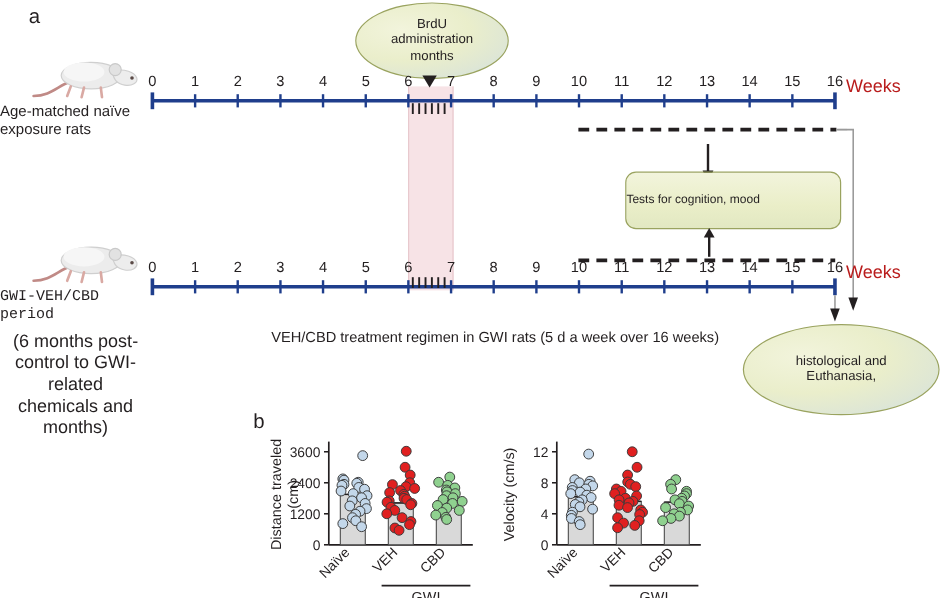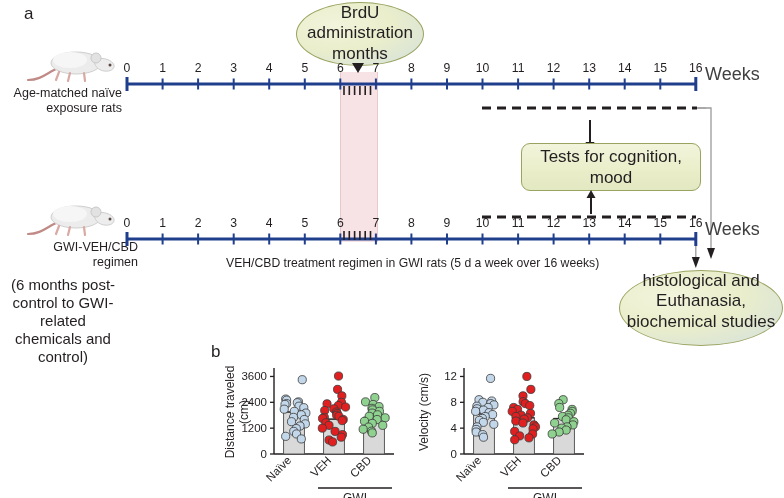--- a/index.html
+++ b/index.html
@@ -7,39 +7,39 @@
     width:784px;height:498px;
     background:#ffffff;
     font-family:"Liberation Sans", sans-serif;
     color:#231f20;
     overflow:hidden;
     position:relative;
   }
   .fig{position:absolute;left:0;top:0;width:784px;height:498px;}
   .abs{position:absolute;}
   .panel-letter{font-size:17px;color:#231f20;}
-  .tl-label{font-size:12.5px;text-align:right;line-height:1.18;color:#231f20;}
-  .wk{font-size:18px;color:#404040;}
+  .tl-label{font-size:12.5px;text-align:left;line-height:1.18;color:#231f20;}
+  .wk{font-size:15px;color:#b91c1c;}
   .brdu-band{
     background:#f7e3e6;border-left:1px solid #e8c9ce;border-right:1px solid #e8c9ce;
   }
   .ellipse{
     border-radius:50%;
     border:1px solid #9aa35f;
     background:radial-gradient(ellipse at 30% 35%, #f2f4dc 0%, #eaeecb 45%, #dfe7d4 72%, #cfe0e6 100%);
-    display:flex;justify-content:center;text-align:center;
-    font-size:17px;line-height:1.2;color:#231f20;
+    display:flex;align-items:center;justify-content:center;text-align:center;
+    font-size:11px;line-height:1.2;color:#231f20;
   }
   .roundbox{
     border:1px solid #9aa35f;border-radius:9px;
     background:linear-gradient(180deg,#f2f4dc 0%, #eaeec8 60%, #e2e8c2 100%);
     display:flex;align-items:center;text-align:center;
-    font-size:17px;line-height:1.25;color:#231f20;
+    font-size:10px;line-height:1.25;color:#231f20;
   }
-  .regimen{font-size:12.2px;color:#231f20;white-space:nowrap;}
+  .regimen{font-size:12.2px;color:#231f20;white-space:nowrap;margin-top:18px;}
   .sub-note{font-size:15px;text-align:center;line-height:1.2;}
   svg{display:block;overflow:visible;}
   .axlab{font-size:11.5px;fill:#231f20;}
 </style>
 </head>
 <body>
 
 <div class="fig">
 
   <div class="abs panel-letter" style="left:24px;top:4px;">a</div>
@@ -178,29 +178,29 @@
       <ellipse cx="44" cy="14" rx="17" ry="8" fill="#f6f6f6" stroke="none"></ellipse>
       <path d="M68 13 C78 11 86 14 88 19 C89 23 84 26 78 25 C72 24 68 20 68 13 Z" fill="#ededed" stroke="#cfcfcf" stroke-width="1"></path>
       <circle cx="70" cy="12" r="5" fill="#e2e2e2" stroke="#c9c9c9" stroke-width="1"></circle>
       <circle cx="84" cy="19" r="1.5" fill="#5a4a46"></circle>
       <path d="M33 26 l-3 8" stroke="#d9a9a3" stroke-width="2.2" stroke-linecap="round"></path>
       <path d="M44 27 l-2 8" stroke="#d9a9a3" stroke-width="2.2" stroke-linecap="round"></path>
       <path d="M58 27 l1 8" stroke="#d9a9a3" stroke-width="2.2" stroke-linecap="round"></path>
     </svg>
   </div>
 
-  <div class="abs tl-label" style="left:16px;top:240px;width:122px;">
+  <div class="abs tl-label" style="left:0px;top:240px;width:122px;font-family:Liberation Mono, monospace;">
     <div>GWI-VEH/CBD</div>
-    <div>regimen</div>
+    <div>period</div>
   </div>
 
   <div class="abs sub-note" style="left:0px;top:276px;width:126px;">
     <div>(6 months post-</div>
     <div>control to GWI-related</div>
-    <div>chemicals and control)</div>
+    <div>chemicals and months)</div>
   </div>
 
   <div class="abs" style="left:120px;top:217px;">
     <svg width="600" height="36" viewBox="0 0 600 36">
       <g class="axlab" style="font-size:12.2px;text-anchor:middle;">
         <text x="7" y="10">0</text>
           <text x="42.6" y="10">1</text>
           <text x="78.1" y="10">2</text>
         <text x="113.7" y="10">3</text>
           <text x="149.2" y="10">4</text>
@@ -252,21 +252,20 @@
   </div>
 
   <div class="abs wk" style="left:705px;top:219px;">Weeks</div>
 
   <div class="abs regimen" style="left:226px;top:256px;">VEH/CBD treatment regimen in GWI rats (5 d a week over 16 weeks)</div>
 
   <div class="abs ellipse" style="left:619px;top:270px;width:162px;height:74px;">
     <div>
       <div>histological and</div>
       <div>Euthanasia,</div>
-      <div>biochemical studies</div>
     </div>
   </div>
 
   <div class="abs panel-letter" style="left:211px;top:342px;">b</div>
 
   <div class="abs" style="left:222px;top:362px;">
     <svg id="chart0" width="180" height="136" viewBox="0 0 180 136">
         <line x1="52" y1="6" x2="52" y2="92" stroke="#231f20" stroke-width="1.4"></line>
         <line x1="52" y1="92" x2="172" y2="92" stroke="#231f20" stroke-width="1.4"></line>
         <line x1="48" y1="92" x2="52" y2="92" stroke="#231f20" stroke-width="1.3"></line>

